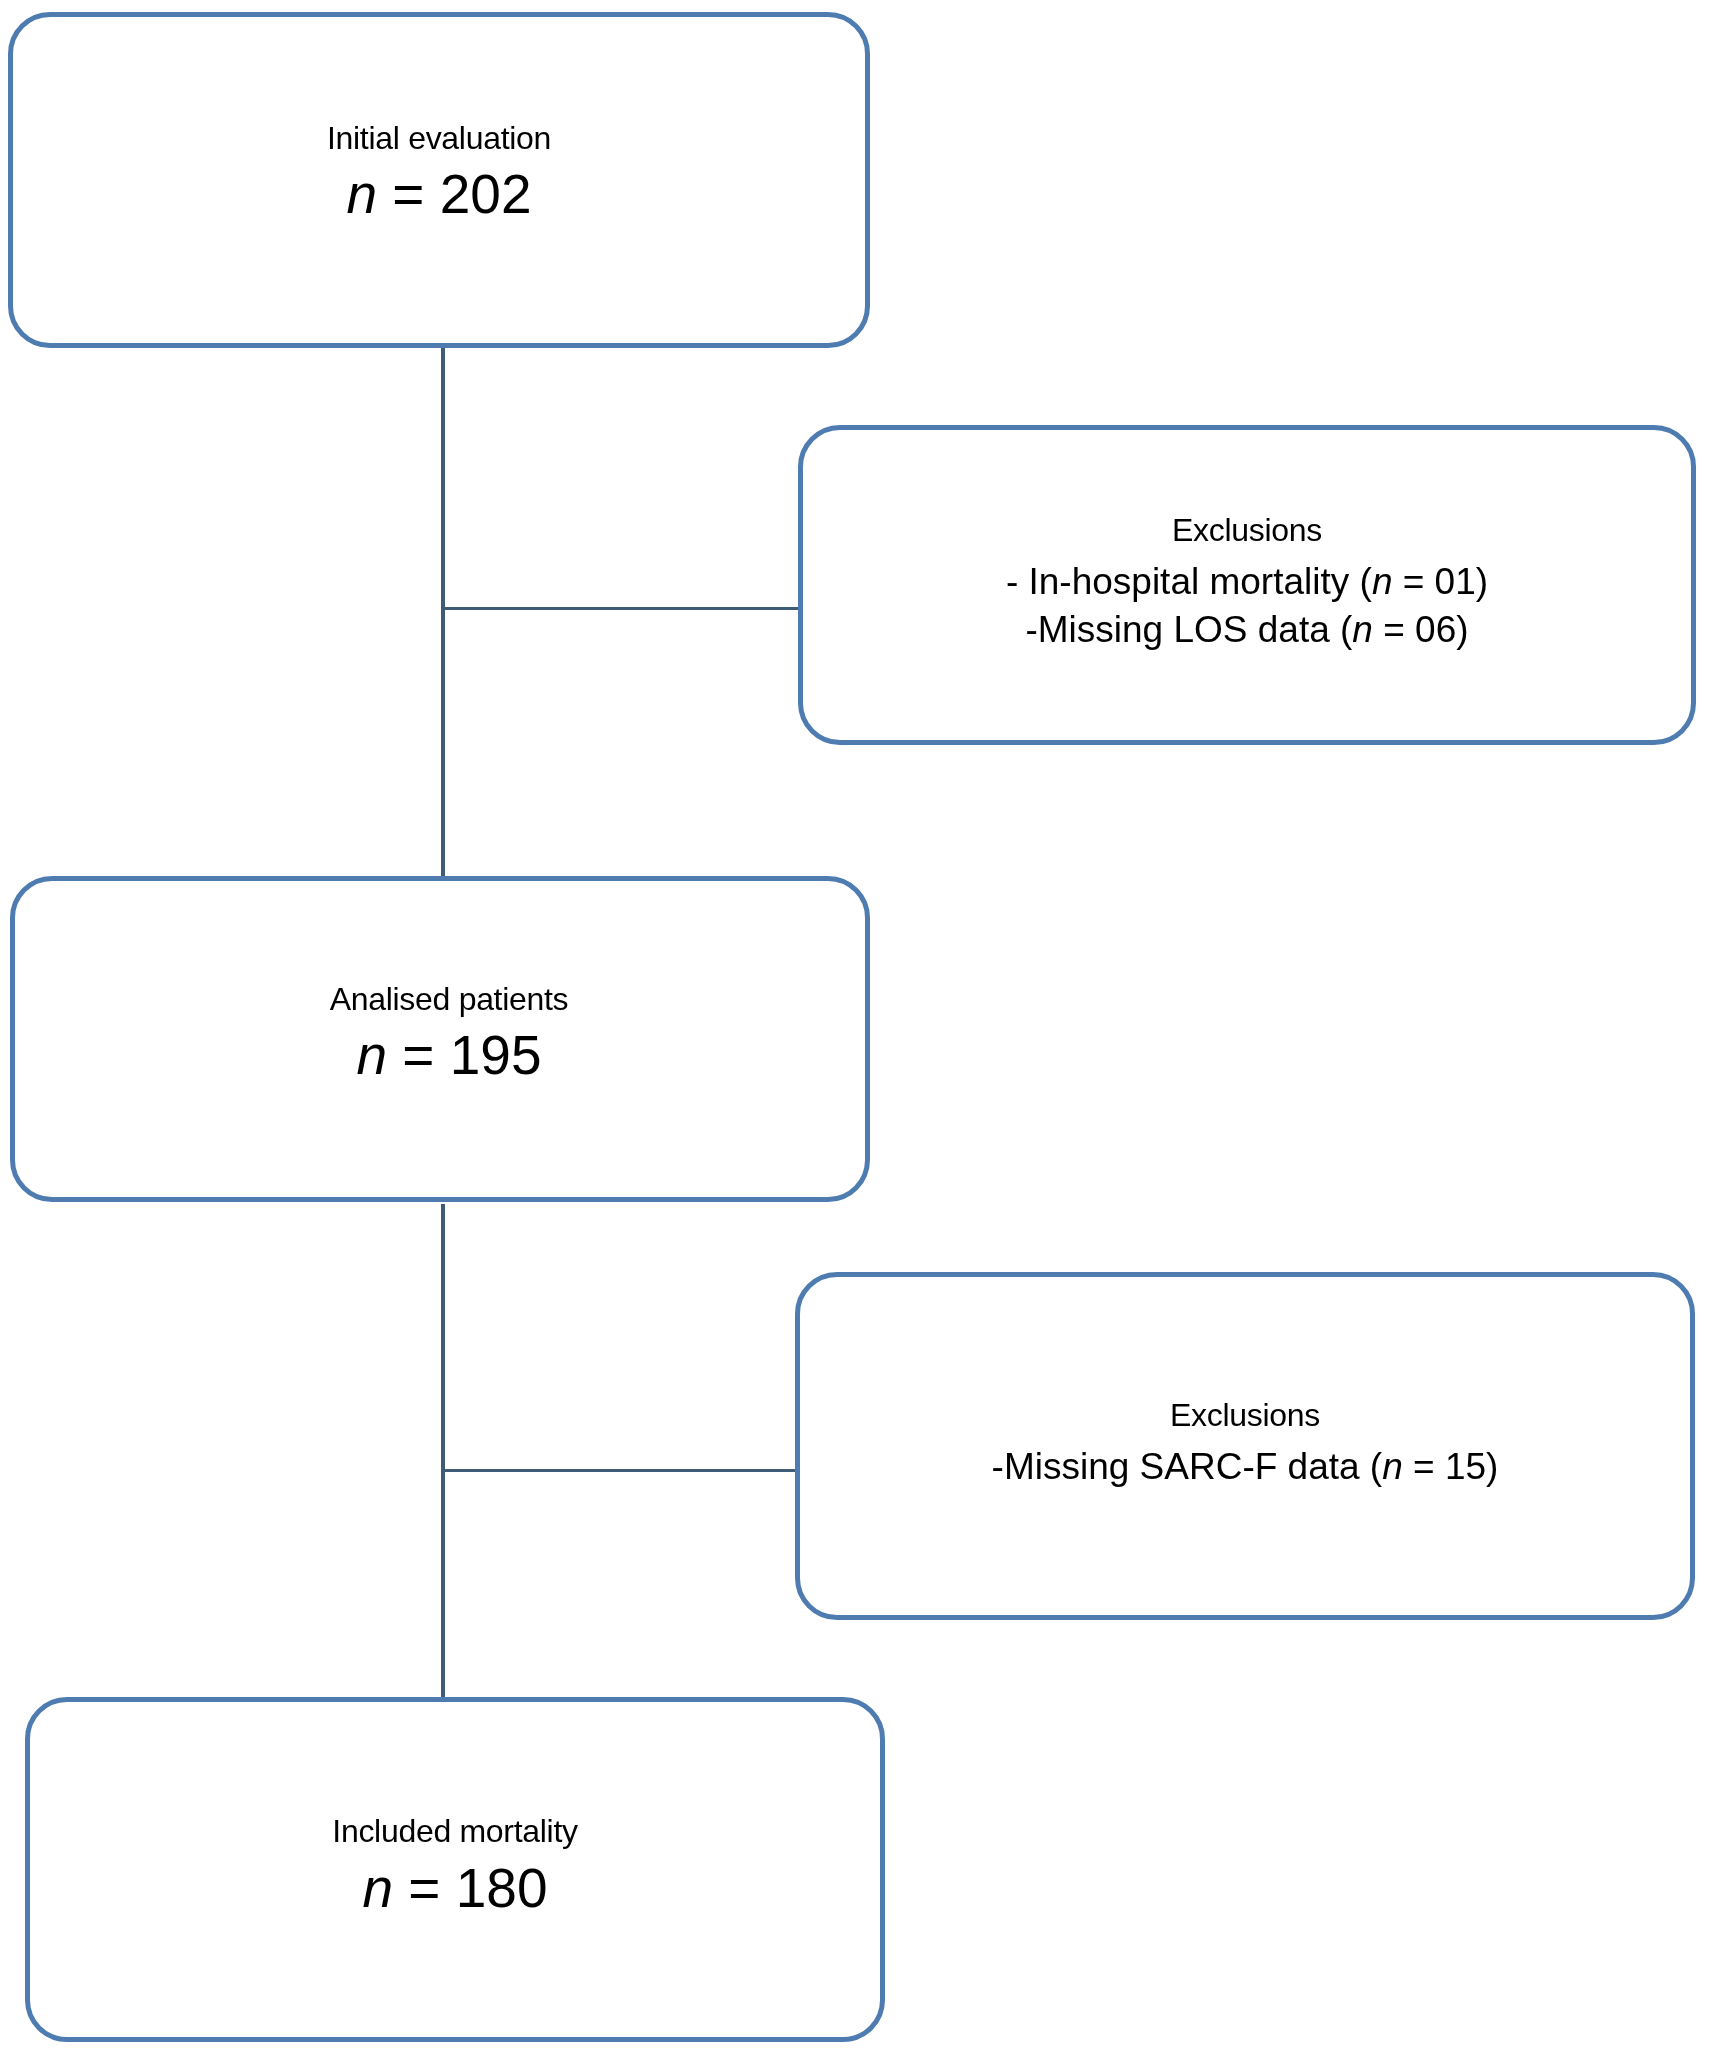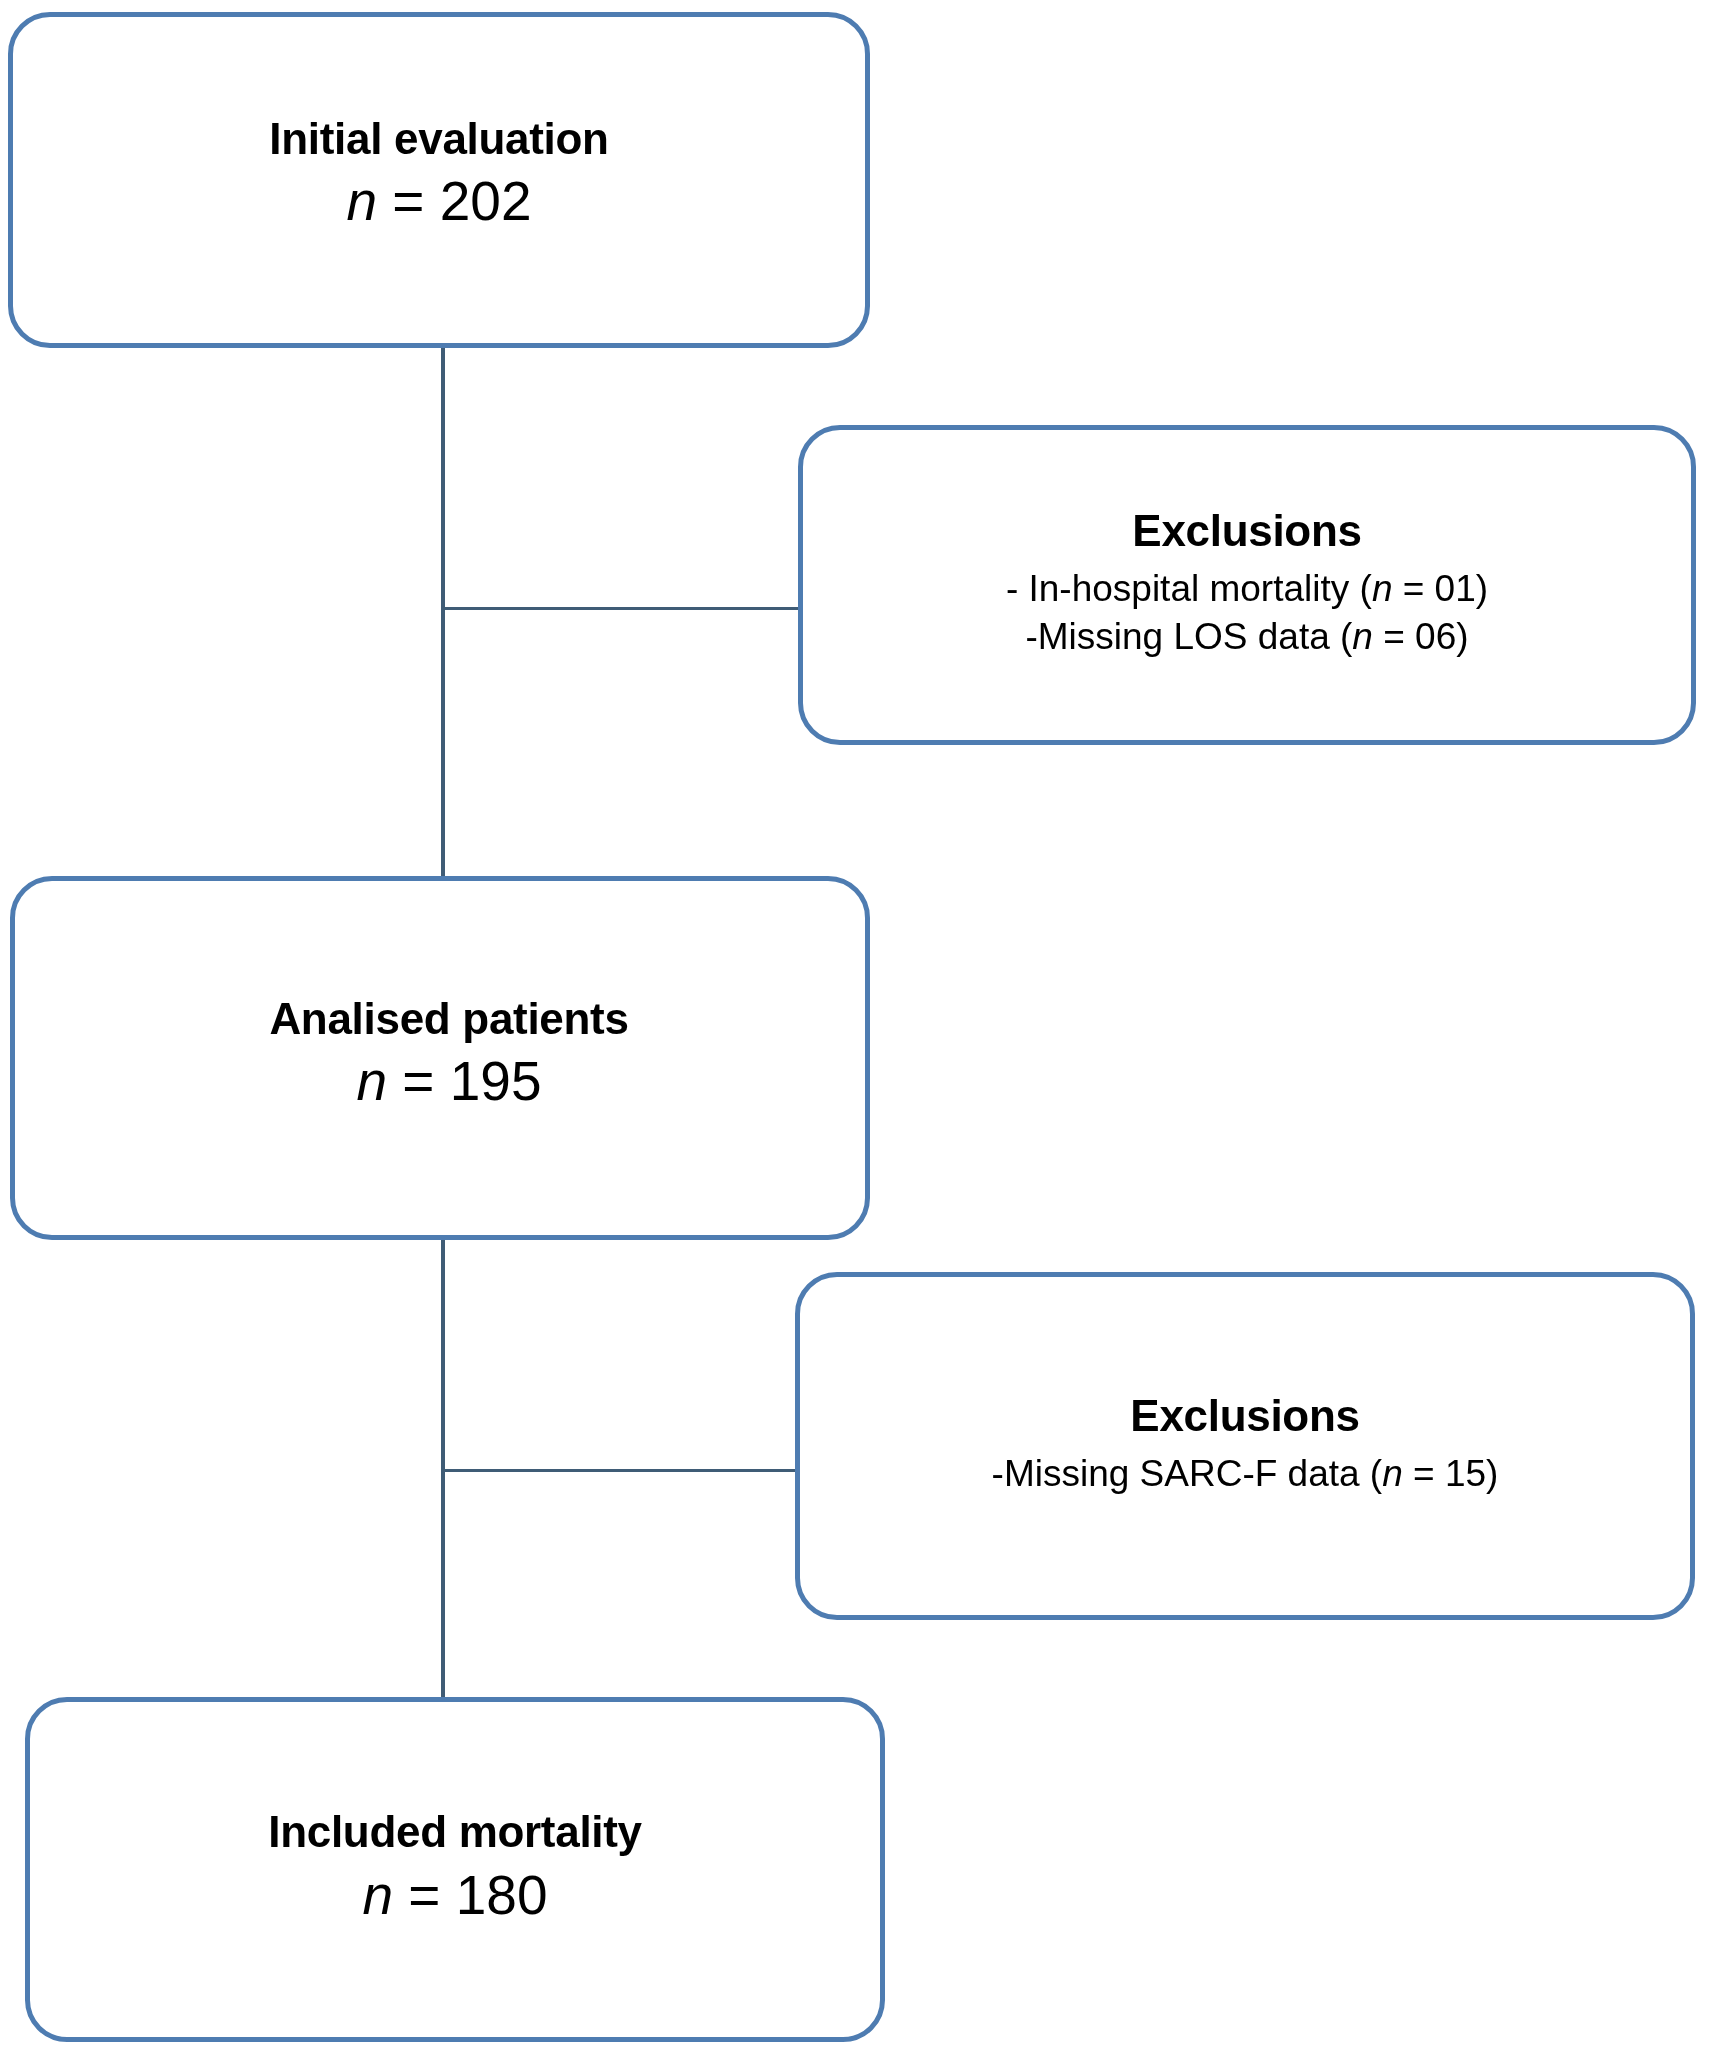--- a/index.html
+++ b/index.html
@@ -24,22 +24,22 @@
     border: 5px solid #4E7CB1;
     border-radius: 42px;
     display: flex;
     flex-direction: column;
     align-items: center;
     justify-content: center;
     text-align: center;
     color: #000000;
   }
   .node .title {
-    font-weight: bold;
-    font-size: 44px;
+    font-weight: normal;
+    font-size: 32px;
     line-height: 1.18;
     letter-spacing: -0.3px;
     white-space: nowrap;
   }
   .node .subtitle {
     font-size: 55px;
     line-height: 1.22;
     white-space: nowrap;
     margin-top: 4px;
   }
@@ -48,21 +48,21 @@
     line-height: 1.30;
     white-space: nowrap;
   }
   .node em, .node .ital {
     font-style: italic;
   }
 
   
   #node-initial     { left: 8px;   top: 12px;   width: 862px; height: 336px; }
   #node-excl-1      { left: 798px; top: 425px;  width: 898px; height: 320px; }
-  #node-analised    { left: 10px;  top: 876px;  width: 860px; height: 364px; padding-left: 18px; }
+  #node-analised    { left: 10px;  top: 876px;  width: 860px; height: 326px; padding-left: 18px; }
   #node-excl-2      { left: 795px; top: 1272px; width: 900px; height: 348px; }
   #node-included    { left: 25px;  top: 1697px; width: 860px; height: 345px; }
 
   
   #node-initial .stack  { transform: translateY(-6px); }
   #node-analised .stack { transform: translateY(-4px); }
   #node-included .stack { transform: translateY(-2px); }
   #node-excl-1 .stack   { transform: translateY(-2px); }
   #node-excl-2 .stack   { transform: translateY(-2px); }
 

